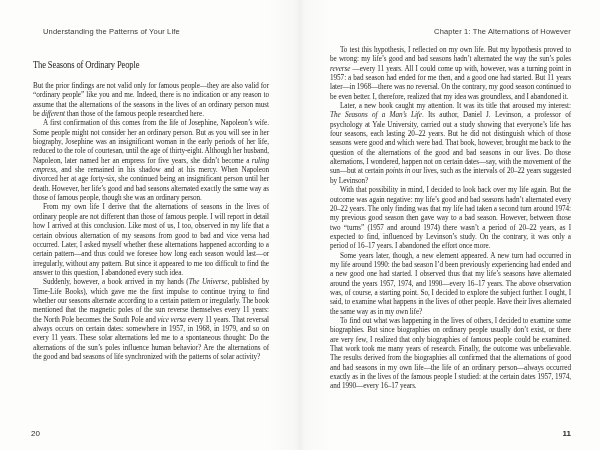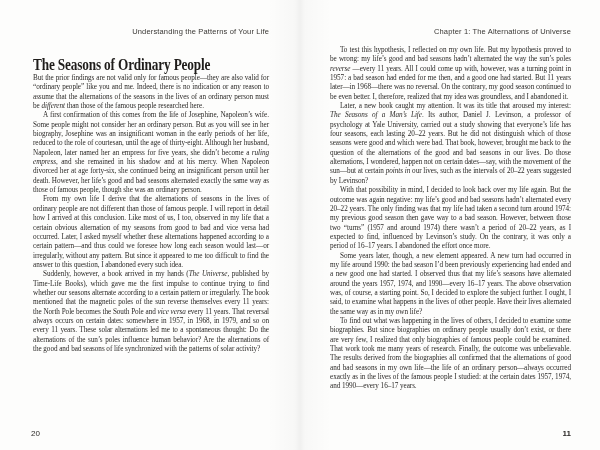--- a/index.html
+++ b/index.html
@@ -21,34 +21,34 @@
     background:linear-gradient(90deg,rgba(0,0,0,0) 0%,rgba(0,0,0,0.025) 42%,rgba(0,0,0,0.05) 50%,rgba(0,0,0,0.02) 58%,rgba(0,0,0,0) 100%);
   }
   .page{position:absolute;top:0;height:100%;}
   .page.left{left:33px;width:236px;}
   .page.right{left:330px;width:241px;}
   .running-head{
     position:absolute;top:27px;left:0;right:0;
     font-family:"Liberation Sans","DejaVu Sans",sans-serif;
     font-size:7.5px;letter-spacing:0.15px;color:var(--running-header-text);
   }
-  .page.left .running-head{text-align:right;margin-left:10px;}
+  .page.left .running-head{text-align:left;margin-left:10px;}
   .page.right .running-head{text-align:right;}
   .body-text{
     position:absolute;top:46px;left:0;right:0;
     text-align:justify;
     font-size:7.2px;line-height:9.35px;letter-spacing:-0.06px;
     color:var(--body-text);
     hyphens:none;
   }
   p.para{margin:0;padding:0;}
   p.para.indent{text-indent:10px;}
   .section-heading{
-    margin:12px 0 3px 0;padding:0;
-    font-size:17px;font-weight:700;line-height:13px;
+    margin:12px 0 11px 0;padding:0;
+    font-size:11px;font-weight:400;line-height:13px;
     color:var(--heading-text);
     text-align:left;
   }
   .heading-inner{
     display:inline-block;transform:scaleX(0.78);transform-origin:0 50%;
     white-space:nowrap;letter-spacing:-0.2px;
   }
   .folio{
     position:absolute;bottom:12px;
     font-family:"Liberation Sans","DejaVu Sans",sans-serif;
@@ -71,21 +71,21 @@
           <p class="para">But the prior findings are not valid only for famous people—they are also valid for “ordinary people” like you and me. Indeed, there is no indication or any reason to assume that the alternations of the seasons in the lives of an ordinary person must be <em>different</em> than those of the famous people researched here.</p>
           <p class="para indent">A first confirmation of this comes from the life of Josephine, Napoleon’s wife. Some people might not consider her an ordinary person. But as you will see in her biography, Josephine was an insignificant woman in the early periods of her life, reduced to the role of courtesan, until the age of thirty-eight. Although her husband, Napoleon, later named her an empress for five years, she didn’t become a <em>ruling empress</em>, and she remained in his shadow and at his mercy. When Napoleon divorced her at age forty-six, she continued being an insignificant person until her death. However, her life’s good and bad seasons alternated exactly the same way as those of famous people, though she was an ordinary person.</p>
           <p class="para indent">From my own life I derive that the alternations of seasons in the lives of ordinary people are not different than those of famous people. I will report in detail how I arrived at this conclusion. Like most of us, I too, observed in my life that a certain obvious alternation of my seasons from good to bad and vice versa had occurred. Later, I asked myself whether these alternations happened according to a certain pattern—and thus could we foresee how long each season would last—or irregularly, without any pattern. But since it appeared to me too difficult to find the answer to this question, I abandoned every such idea.</p>
           <p class="para indent">Suddenly, however, a book arrived in my hands (<em>The Universe</em>, published by Time-Life Books), which gave me the first impulse to continue trying to find whether our seasons alternate according to a certain pattern or irregularly. The book mentioned that the magnetic poles of the sun reverse themselves every 11 years: the North Pole becomes the South Pole and <em>vice versa</em> every 11 years. That reversal always occurs on certain dates: somewhere in 1957, in 1968, in 1979, and so on every 11 years. These solar alternations led me to a spontaneous thought: Do the alternations of the sun’s poles influence human behavior? Are the alternations of the good and bad seasons of life synchronized with the patterns of solar activity?</p>
         </div>
     </div>
     <div class="folio folio-left">20</div>
   </section>
 
   <section class="page right">
-    <div class="running-head">Chapter 1: The Alternations of Universe</div>
+    <div class="running-head">Chapter 1: The Alternations of However</div>
     <div class="body-text">
       <div class="para-group">
           <p class="para indent">To test this hypothesis, I reflected on my own life. But my hypothesis proved to be wrong: my life’s good and bad seasons hadn’t alternated the way the sun’s poles <em>reverse</em> —every 11 years. All I could come up with, however, was a turning point in 1957: a bad season had ended for me then, and a good one had started. But 11 years later—in 1968—there was no reversal. On the contrary, my good season continued to be even better. I, therefore, realized that my idea was groundless, and I abandoned it.</p>
           <p class="para indent">Later, a new book caught my attention. It was its title that aroused my interest: <em>The Seasons of a Man’s Life</em>. Its author, Daniel J. Levinson, a professor of psychology at Yale University, carried out a study showing that everyone’s life has four seasons, each lasting 20–22 years. But he did not distinguish which of those seasons were good and which were bad. That book, however, brought me back to the question of the alternations of the good and bad seasons in our lives. Do those alternations, I wondered, happen not on certain dates—say, with the movement of the sun—but at certain <em>points in</em> our lives, such as the intervals of 20–22 years suggested by Levinson?</p>
           <p class="para indent">With that possibility in mind, I decided to look back over my life again. But the outcome was again negative: my life’s good and bad seasons hadn’t alternated every 20–22 years. The only finding was that my life had taken a second turn around 1974: my previous good season then gave way to a bad season. However, between those two “turns” (1957 and around 1974) there wasn’t a period of 20–22 years, as I expected to find, influenced by Levinson’s study. On the contrary, it was only a period of 16–17 years. I abandoned the effort once more.</p>
           <p class="para indent">Some years later, though, a new element appeared. A new turn had occurred in my life around 1990: the bad season I’d been previously experiencing had ended and a new good one had started. I observed thus that my life’s seasons have alternated around the years 1957, 1974, and 1990—every 16–17 years. The above observation was, of course, a starting point. So, I decided to explore the subject further. I ought, I said, to examine what happens in the lives of other people. Have their lives alternated the same way as in my own life?</p>
           <p class="para indent">To find out what was happening in the lives of others, I decided to examine some biographies. But since biographies on ordinary people usually don’t exist, or there are very few, I realized that only biographies of famous people could be examined. That work took me many years of research. Finally, the outcome was unbelievable. The results derived from the biographies all confirmed that the alternations of good and bad seasons in my own life—the life of an ordinary person—always occurred exactly as in the lives of the famous people I studied: at the certain dates 1957, 1974, and 1990—every 16–17 years.</p>
         </div>
     </div>
     <div class="folio folio-right">11</div>

